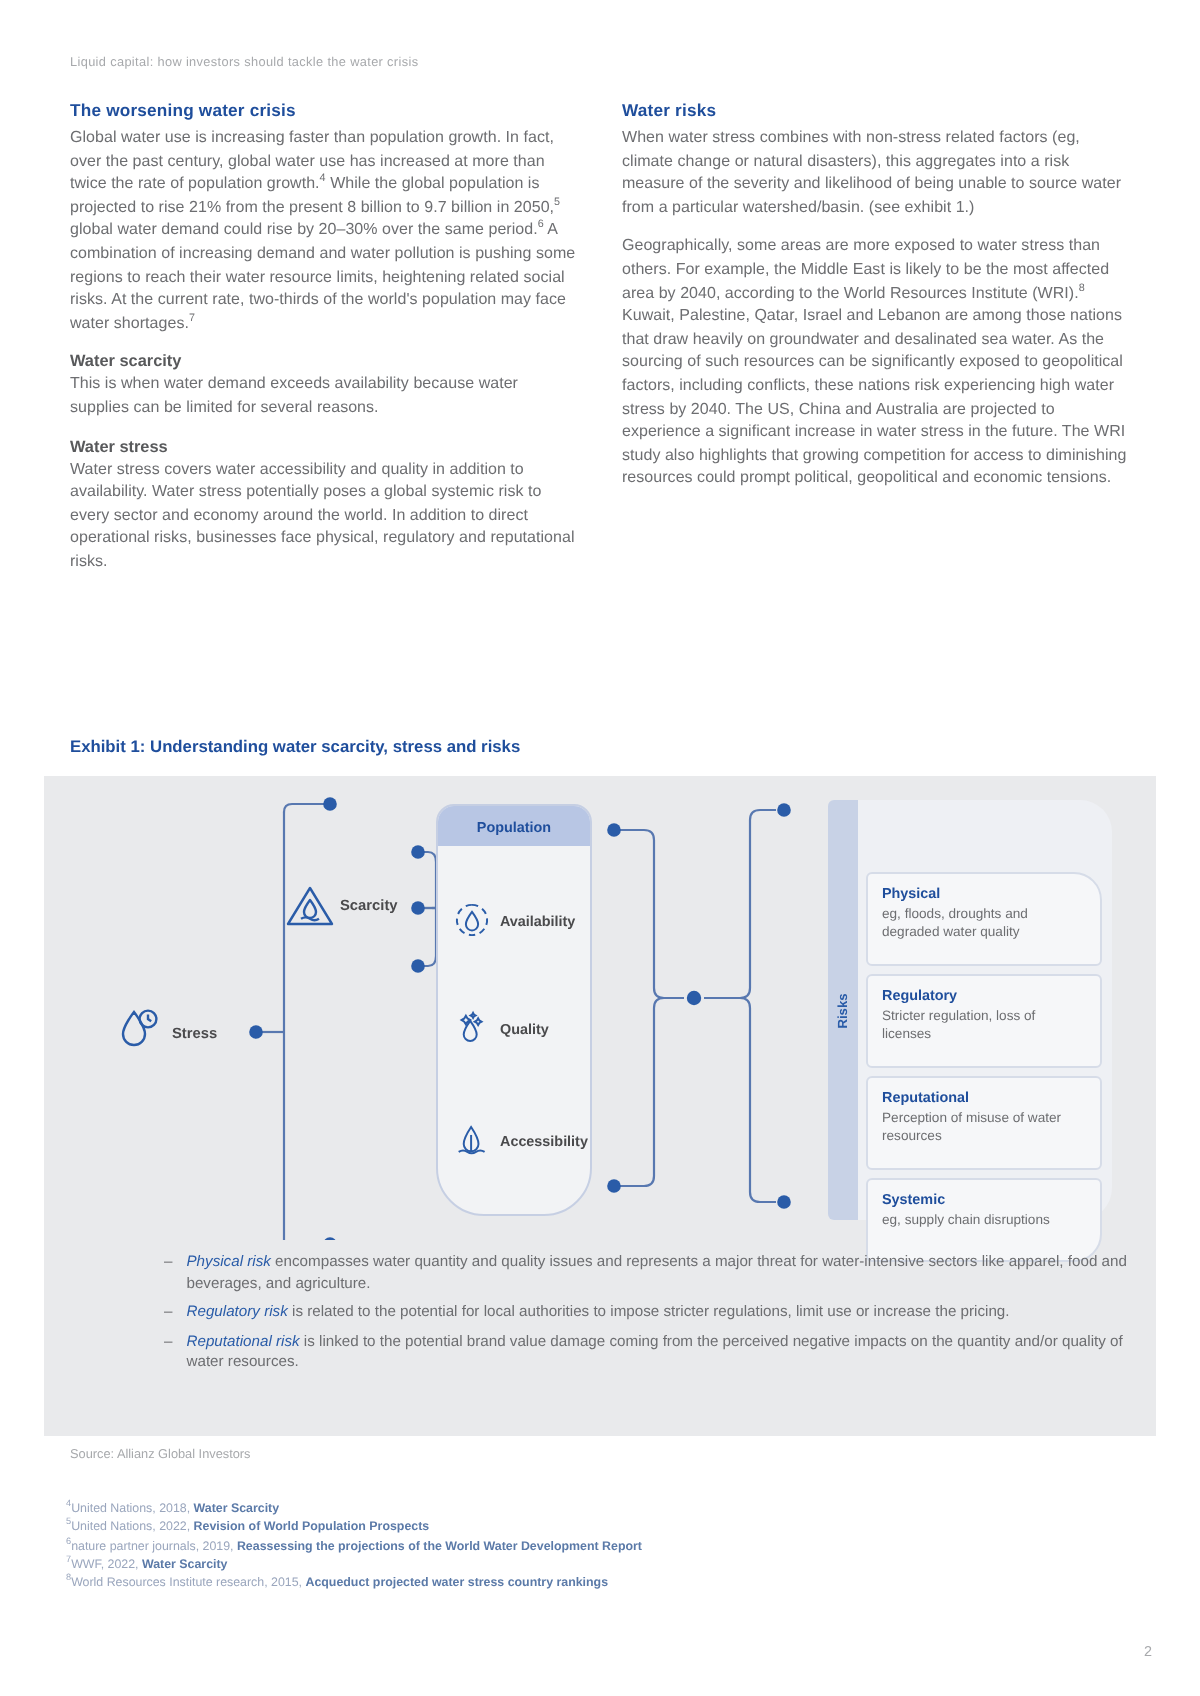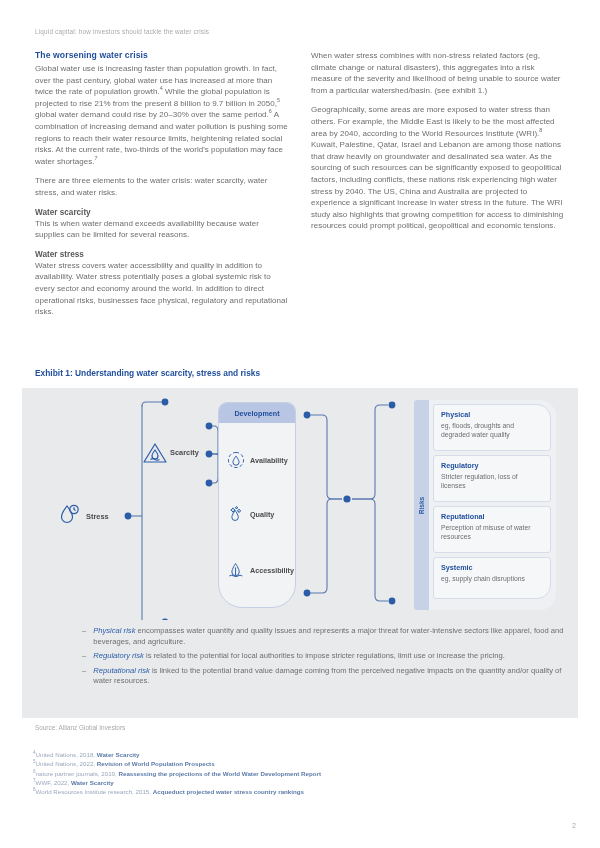--- a/index.html
+++ b/index.html
@@ -163,20 +163,21 @@
     white-space: nowrap;
   }
   .risk-card {
     position: absolute;
     left: 19px;
     width: 118px;
     background: #f6f7f9;
     border: 0.7px solid #d6dce8;
     box-sizing: border-box;
     padding: 5px 7px 5px 7px;
+    margin-top: 32px;
   }
   .risk-card.r1 { top: 4px;   height: 47px; border-radius: 3px 14px 3px 3px; }
   .risk-card.r2 { top: 55px;  height: 47px; border-radius: 3px; }
   .risk-card.r3 { top: 106px; height: 47px; border-radius: 3px; }
   .risk-card.r4 { top: 157px; height: 42px; border-radius: 3px 3px 14px 3px; }
   .risk-title {
     font-size: 7.2px;
     font-weight: bold;
     color: #1f4e9c;
     margin-bottom: 2px;
@@ -244,28 +245,28 @@
 
 <div class="page">
 
   <div class="running-header">Liquid capital: how investors should tackle the water crisis</div>
 
   <div class="columns">
 
     <div class="col">
       <h2 class="sec-title">The worsening water crisis</h2>
       <p class="body"><span>Global water use is increasing faster than population growth. In fact, over the past century, global water use has increased at more than twice the rate of population growth.</span><sup>4</sup><span> While the global population is projected to rise 21% from the present 8 billion to 9.7 billion in 2050,</span><sup>5</sup><span> global water demand could rise by 20–30% over the same period.</span><sup>6</sup><span> A combination of increasing demand and water pollution is pushing some regions to reach their water resource limits, heightening related social risks. At the current rate, two-thirds of the world's population may face water shortages.</span><sup>7</sup></p>
-      <p class="body">There are three elements to the water crisis: water scarcity, water stress, and water risks.</p>
       <h3 class="sub-title">Water scarcity</h3>
       <p class="body">This is when water demand exceeds availability because water supplies can be limited for several reasons.</p>
       <h3 class="sub-title">Water stress</h3>
       <p class="body">Water stress covers water accessibility and quality in addition to availability. Water stress potentially poses a global systemic risk to every sector and economy around the world. In addition to direct operational risks, businesses face physical, regulatory and reputational risks.</p>
     </div>
 
     <div class="col">
+      <h2 class="sec-title">Water risks</h2>
       <p class="body">When water stress combines with non-stress related factors (eg, climate change or natural disasters), this aggregates into a risk measure of the severity and likelihood of being unable to source water from a particular watershed/basin. (see exhibit 1.)</p>
       <p class="body"><span>Geographically, some areas are more exposed to water stress than others. For example, the Middle East is likely to be the most affected area by 2040, according to the World Resources Institute (WRI).</span><sup>8</sup><span> Kuwait, Palestine, Qatar, Israel and Lebanon are among those nations that draw heavily on groundwater and desalinated sea water. As the sourcing of such resources can be significantly exposed to geopolitical factors, including conflicts, these nations risk experiencing high water stress by 2040. The US, China and Australia are projected to experience a significant increase in water stress in the future. The WRI study also highlights that growing competition for access to diminishing resources could prompt political, geopolitical and economic tensions.</span></p>
     </div>
 
   </div>
 
   <div class="exhibit-title">Exhibit 1: Understanding water scarcity, stress and risks</div>
 
   <div class="exhibit-box">
 
@@ -337,21 +338,21 @@
       <div style="position:absolute;left:120px;top:53px;">
         <svg width="26" height="24" viewBox="0 0 26 24" fill="none" stroke="#2a5ca8" stroke-width="1.2" stroke-linejoin="round">
           <path d="M13 3 L24 21 L2 21 z"></path>
           <path d="M13 9 C13 9 10 13 10 15 a3 3 0 0 0 6 0 C16 13 13 9 13 9 z"></path>
           <path d="M8.5 18.4 q2.2 -1.4 4.5 0 q2.2 1.4 4.5 0"></path>
         </svg>
       </div>
       <div class="node-label scarcity-label">Scarcity</div>
 
       <div class="imbalanced-card">
-        <div class="imbalanced-head">Development</div>
+        <div class="imbalanced-head">Population</div>
 
         <div class="imb-item i1">
           <span>
             <svg width="18" height="18" viewBox="0 0 20 20" fill="none" stroke="#2a5ca8" stroke-width="1.1">
               <path d="M10 1.6 a8.4 8.4 0 1 1 -0.01 0" stroke-dasharray="3.5 2.6"></path>
               <path d="M10 5.5 C10 5.5 6.6 10 6.6 12.4 a3.4 3.4 0 0 0 6.8 0 C13.4 10 10 5.5 10 5.5 z"></path>
             </svg>
           </span>
           <span>Availability</span>
         </div>

